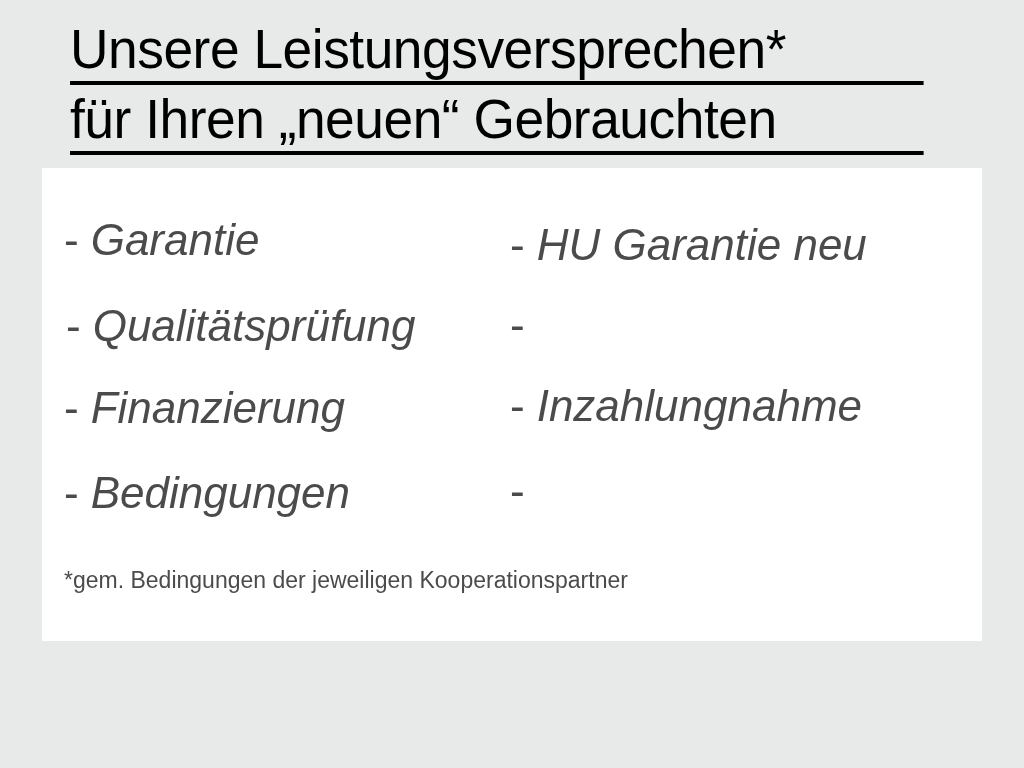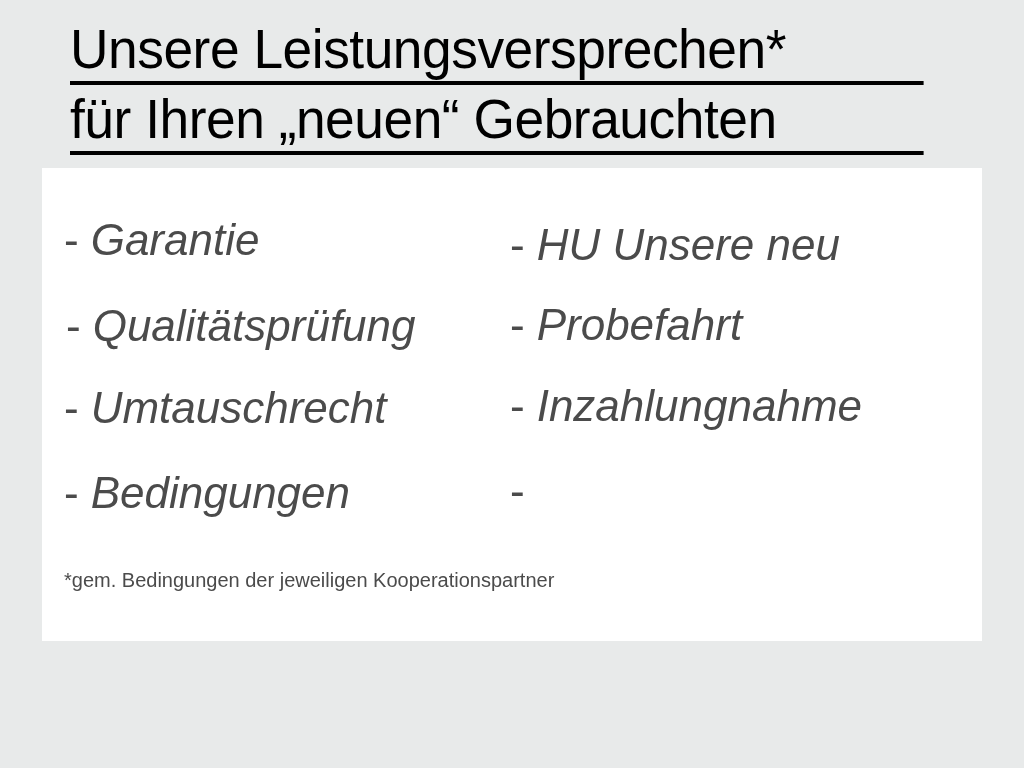--- a/index.html
+++ b/index.html
@@ -104,21 +104,21 @@
   .col-right .li-0 { top: 53px;  left: 0; }
   .col-right .li-1 { top: 133px; left: 0; }
   .col-right .li-2 { top: 214px; left: 0; }
   .col-right .li-3 { top: 299px; left: 0; }
 
   
   .footnote {
     position: absolute;
     left: 22px;
     top: 400px;
-    font-size: 20px;
+    font-size: 23px;
     line-height: 24px;
     color: #4b4b4b;
     white-space: nowrap;
     font-stretch: condensed;
   }
 </style>
 </head>
 <body>
 
 <div class="slide">
@@ -138,40 +138,39 @@
           <span class="item-label">Garantie</span>
         </div>
 
         <div class="list-item li-1">
           <span class="dash">-</span>
           <span class="item-label">Qualitätsprüfung</span>
         </div>
 
         <div class="list-item li-2">
           <span class="dash">-</span>
-          <span class="item-label">Umtauschrecht</span>
+          <span class="item-label">Finanzierung</span>
         </div>
 
         <div class="list-item li-3">
           <span class="dash">-</span>
           <span class="item-label">Bedingungen</span>
         </div>
 
       </div>
 
       <div class="col col-right">
 
         <div class="list-item li-0">
           <span class="dash">-</span>
-          <span class="item-label">HU Unsere neu</span>
+          <span class="item-label">HU Garantie neu</span>
         </div>
 
         <div class="list-item li-1">
           <span class="dash">-</span>
-          <span class="item-label">Probefahrt</span>
         </div>
 
         <div class="list-item li-2">
           <span class="dash">-</span>
           <span class="item-label">Inzahlungnahme</span>
         </div>
 
         <div class="list-item li-3">
           <span class="dash">-</span>
         </div>

